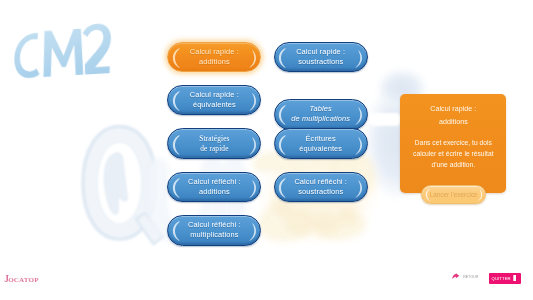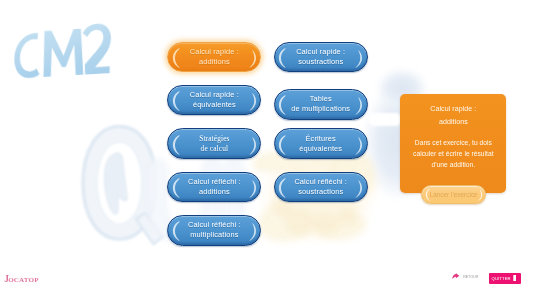--- a/index.html
+++ b/index.html
@@ -245,21 +245,21 @@
         <span class="l2">équivalentes</span>
       </div>
       <div class="mbtn mbtn-blue" style="left: 167.4px; top: 128.3px; width: 94px; height: 30.5px; font-family: Liberation Serif, serif;">
         <svg class="cres cres-l" viewBox="0 0 10 24">
           <path class="cresfill" d="M7.9 1.3 C3.6 3.5 1.0 7.5 1.0 12.1 C1.0 16.6 3.5 20.6 7.7 22.8 C8.2 23.0 8.5 22.6 8.1 22.2 C5.1 19.6 3.3 16.1 3.3 12.1 C3.3 8.1 5.2 4.5 8.3 1.9 C8.7 1.5 8.4 1.1 7.9 1.3 Z"></path>
         </svg>
         <svg class="cres cres-r" viewBox="0 0 10 24">
           <path class="cresfill" d="M2.1 22.8 C6.3 20.6 8.9 16.6 8.9 12.1 C8.9 8.9 7.6 5.9 5.4 3.6 C5.0 3.2 4.6 3.6 4.9 4.0 C6.3 6.3 7.0 9.1 7.0 12.1 C7.0 16.1 5.1 19.7 2.0 22.3 C1.6 22.6 1.6 23.0 2.1 22.8 Z"></path>
         </svg>
         <span class="l1">Stratégies</span>
-        <span class="l2">de calcul</span>
+        <span class="l2">de rapide</span>
       </div>
       <div class="mbtn mbtn-blue" style="left: 167.4px; top: 171.7px; width: 94px; height: 30.5px;">
         <svg class="cres cres-l" viewBox="0 0 10 24">
           <path class="cresfill" d="M7.9 1.3 C3.6 3.5 1.0 7.5 1.0 12.1 C1.0 16.6 3.5 20.6 7.7 22.8 C8.2 23.0 8.5 22.6 8.1 22.2 C5.1 19.6 3.3 16.1 3.3 12.1 C3.3 8.1 5.2 4.5 8.3 1.9 C8.7 1.5 8.4 1.1 7.9 1.3 Z"></path>
         </svg>
         <svg class="cres cres-r" viewBox="0 0 10 24">
           <path class="cresfill" d="M2.1 22.8 C6.3 20.6 8.9 16.6 8.9 12.1 C8.9 8.9 7.6 5.9 5.4 3.6 C5.0 3.2 4.6 3.6 4.9 4.0 C6.3 6.3 7.0 9.1 7.0 12.1 C7.0 16.1 5.1 19.7 2.0 22.3 C1.6 22.6 1.6 23.0 2.1 22.8 Z"></path>
         </svg>
         <span class="l1">Calcul réfléchi :</span>
         <span class="l2">additions</span>
@@ -277,21 +277,21 @@
       <div class="mbtn mbtn-blue" style="left: 273.7px; top: 41.5px; width: 94px; height: 30.5px;">
         <svg class="cres cres-l" viewBox="0 0 10 24">
           <path class="cresfill" d="M7.9 1.3 C3.6 3.5 1.0 7.5 1.0 12.1 C1.0 16.6 3.5 20.6 7.7 22.8 C8.2 23.0 8.5 22.6 8.1 22.2 C5.1 19.6 3.3 16.1 3.3 12.1 C3.3 8.1 5.2 4.5 8.3 1.9 C8.7 1.5 8.4 1.1 7.9 1.3 Z"></path>
         </svg>
         <svg class="cres cres-r" viewBox="0 0 10 24">
           <path class="cresfill" d="M2.1 22.8 C6.3 20.6 8.9 16.6 8.9 12.1 C8.9 8.9 7.6 5.9 5.4 3.6 C5.0 3.2 4.6 3.6 4.9 4.0 C6.3 6.3 7.0 9.1 7.0 12.1 C7.0 16.1 5.1 19.7 2.0 22.3 C1.6 22.6 1.6 23.0 2.1 22.8 Z"></path>
         </svg>
         <span class="l1">Calcul rapide :</span>
         <span class="l2">soustractions</span>
       </div>
-      <div class="mbtn mbtn-blue" style="left: 273.7px; top: 89px; width: 94px; height: 30.5px;">
+      <div class="mbtn mbtn-blue" style="left: 273.7px; top: 99px; width: 94px; height: 30.5px; font-style: italic;">
         <svg class="cres cres-l" viewBox="0 0 10 24">
           <path class="cresfill" d="M7.9 1.3 C3.6 3.5 1.0 7.5 1.0 12.1 C1.0 16.6 3.5 20.6 7.7 22.8 C8.2 23.0 8.5 22.6 8.1 22.2 C5.1 19.6 3.3 16.1 3.3 12.1 C3.3 8.1 5.2 4.5 8.3 1.9 C8.7 1.5 8.4 1.1 7.9 1.3 Z"></path>
         </svg>
         <svg class="cres cres-r" viewBox="0 0 10 24">
           <path class="cresfill" d="M2.1 22.8 C6.3 20.6 8.9 16.6 8.9 12.1 C8.9 8.9 7.6 5.9 5.4 3.6 C5.0 3.2 4.6 3.6 4.9 4.0 C6.3 6.3 7.0 9.1 7.0 12.1 C7.0 16.1 5.1 19.7 2.0 22.3 C1.6 22.6 1.6 23.0 2.1 22.8 Z"></path>
         </svg>
         <span class="l1">Tables</span>
         <span class="l2">de multiplications</span>
       </div>
       <div class="mbtn mbtn-blue" style="left: 273.7px; top: 128.3px; width: 94px; height: 30.5px;">

